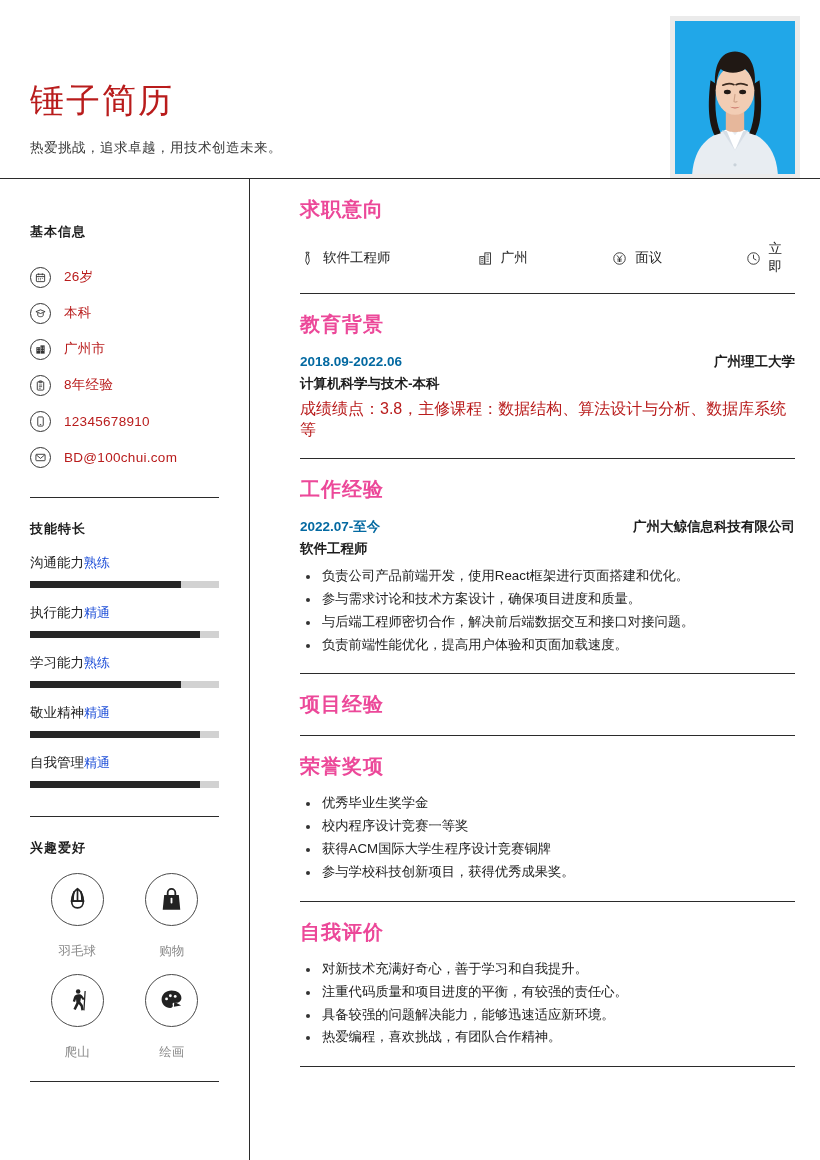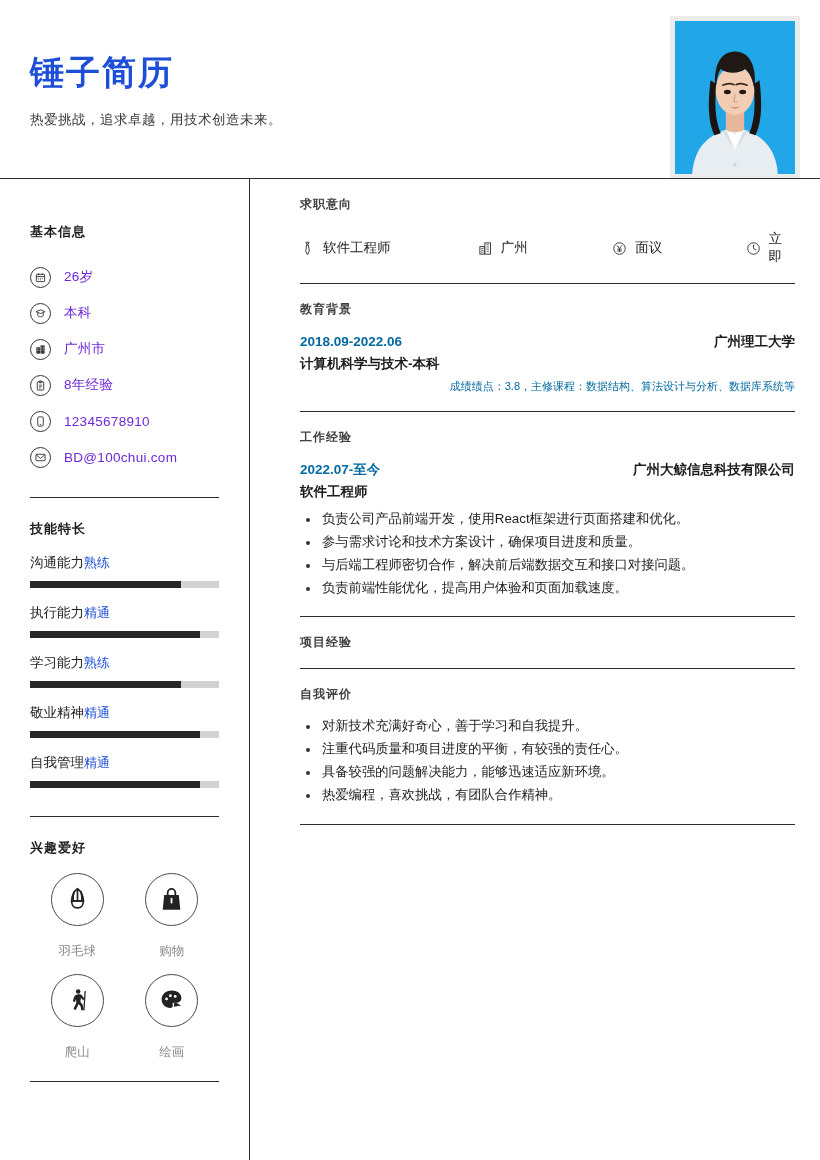--- a/index.html
+++ b/index.html
@@ -9,21 +9,21 @@
     font-family:"Liberation Sans","DejaVu Sans",sans-serif;
     color:#1f1f1f;
     -webkit-font-smoothing:antialiased;
   }
   .page { position:relative; width:820px; height:1160px; overflow:hidden; background:#fff; }
 
   
   .header { position:relative; height:178px; }
   .header-text { position:absolute; left:30px; top:52px; }
   .resume-title {
-    font-size:34px; font-weight:700; letter-spacing:2px; color:#1d4ed8; line-height:1.2;
+    font-size:34px; font-weight:400; letter-spacing:2px; color:#b91c1c; line-height:1.2;margin-top:28px;
   }
   .resume-slogan {
     margin-top:18px; font-size:13.5px; color:#3a3a3a; letter-spacing:.5px;
   }
   .photo-frame {
     position:absolute; right:20px; top:16px;
     width:130px; height:163px;
     background:#ebebeb; padding:5px;
   }
   .photo { width:100%; height:100%; position:relative; overflow:hidden; background:#21a7e8; }
@@ -44,21 +44,21 @@
     font-size:13px; font-weight:bold; color:#1c1c1c; letter-spacing:1px;
   }
   .basic-block { padding-top:44px; }
   .info-list { margin-top:18px; }
   .info-row { display:flex; align-items:center; height:36px; }
   .ic {
     width:21px; height:21px; border:1.2px solid #333; border-radius:50%;
     display:flex; align-items:center; justify-content:center; flex:0 0 21px;
   }
   .ic svg { width:11px; height:11px; display:block; }
-  .info-text { margin-left:13px; font-size:13.5px; color:#6d28d9; letter-spacing:.3px; }
+  .info-text { margin-left:13px; font-size:13.5px; color:#b91c1c; letter-spacing:.3px; }
 
   .h-rule { height:1px; background:#2b2b2b; }
   .rule-basic { margin-top:22px; }
 
   .skills-block { padding-top:22px; }
   .skill { margin-top:16px; }
   .skill-head { display:flex; align-items:baseline; }
   .skill-name { font-size:13.5px; color:#232323; }
   .skill-level { font-size:13px; color:#1d4ed8; }
   .bar { margin-top:9px; height:7px; background:#d2d2d2; width:100%; }
@@ -75,36 +75,36 @@
   .hobby-circle {
     width:53px; height:53px; border:1.3px solid #4a4a4a; border-radius:50%;
     margin:0 auto; display:flex; align-items:center; justify-content:center;
   }
   .hobby-circle svg { width:27px; height:27px; display:block; }
   .hobby-label { margin-top:17px; font-size:12.5px; color:#8a8a8a; }
   .rule-hobby { margin-top:20px; }
 
   
   .r-section { padding-top:17px; }
-  .r-title { font-size:12px; font-weight:bold; color:#404040; letter-spacing:1px; }
+  .r-title { font-size:20px; font-weight:bold; color:#ec4899; letter-spacing:1px; }
   .r-rule { height:1px; background:#2b2b2b; margin-top:17px; }
 
   .intent-row { display:flex; margin-top:17px; }
   .intent-item { display:flex; align-items:center; font-size:13.5px; color:#232323; }
   .intent-item:nth-child(1){ width:180px; }
   .intent-item:nth-child(2){ width:136px; }
   .intent-item:nth-child(3){ width:135px; }
   .ic-sm { width:15px; height:15px; margin-right:8px; flex:0 0 15px; display:block; }
 
   .entry { margin-top:15px; }
   .entry-line { display:flex; justify-content:space-between; align-items:baseline; }
   .entry-date { font-size:13.5px; font-weight:bold; color:#0369a1; }
   .entry-org { font-size:13.5px; font-weight:bold; color:#1c1c1c; }
   .entry-sub { margin-top:4px; font-size:13.5px; font-weight:bold; color:#1c1c1c; }
-  .entry-note { margin-top:6px; font-size:11px; color:#0369a1;text-align:right; }
+  .entry-note { margin-top:6px; font-size:16px; color:#b91c1c; }
 
   ul.bullets { margin-top:7px; list-style:none; }
   ul.bullets li {
     position:relative; padding-left:22px; font-size:13.3px; color:#222; line-height:1.72;
   }
   ul.bullets li::before {
     content:""; position:absolute; left:6px; top:10px;
     width:4px; height:4px; border-radius:50%; background:#333;
   }
 </style>
@@ -425,20 +425,30 @@
           </ul>
         </div>
         <div class="r-rule"></div>
       </div>
 
       <div class="r-section">
         <div class="r-title">项目经验</div>
         <div class="r-rule"></div>
       </div>
 
+      <div class="r-section">
+        <div class="r-title">荣誉奖项</div>
+        <ul class="bullets" style="margin-top:12px">
+          <li>优秀毕业生奖学金</li>
+          <li>校内程序设计竞赛一等奖</li>
+          <li>获得ACM国际大学生程序设计竞赛铜牌</li>
+          <li>参与学校科技创新项目，获得优秀成果奖。</li>
+        </ul>
+        <div class="r-rule"></div>
+      </div>
 
       <div class="r-section">
         <div class="r-title">自我评价</div>
         <ul class="bullets" style="margin-top:12px">
           <li>对新技术充满好奇心，善于学习和自我提升。</li>
           <li>注重代码质量和项目进度的平衡，有较强的责任心。</li>
           <li>具备较强的问题解决能力，能够迅速适应新环境。</li>
           <li>热爱编程，喜欢挑战，有团队合作精神。</li>
         </ul>
         <div class="r-rule"></div>

